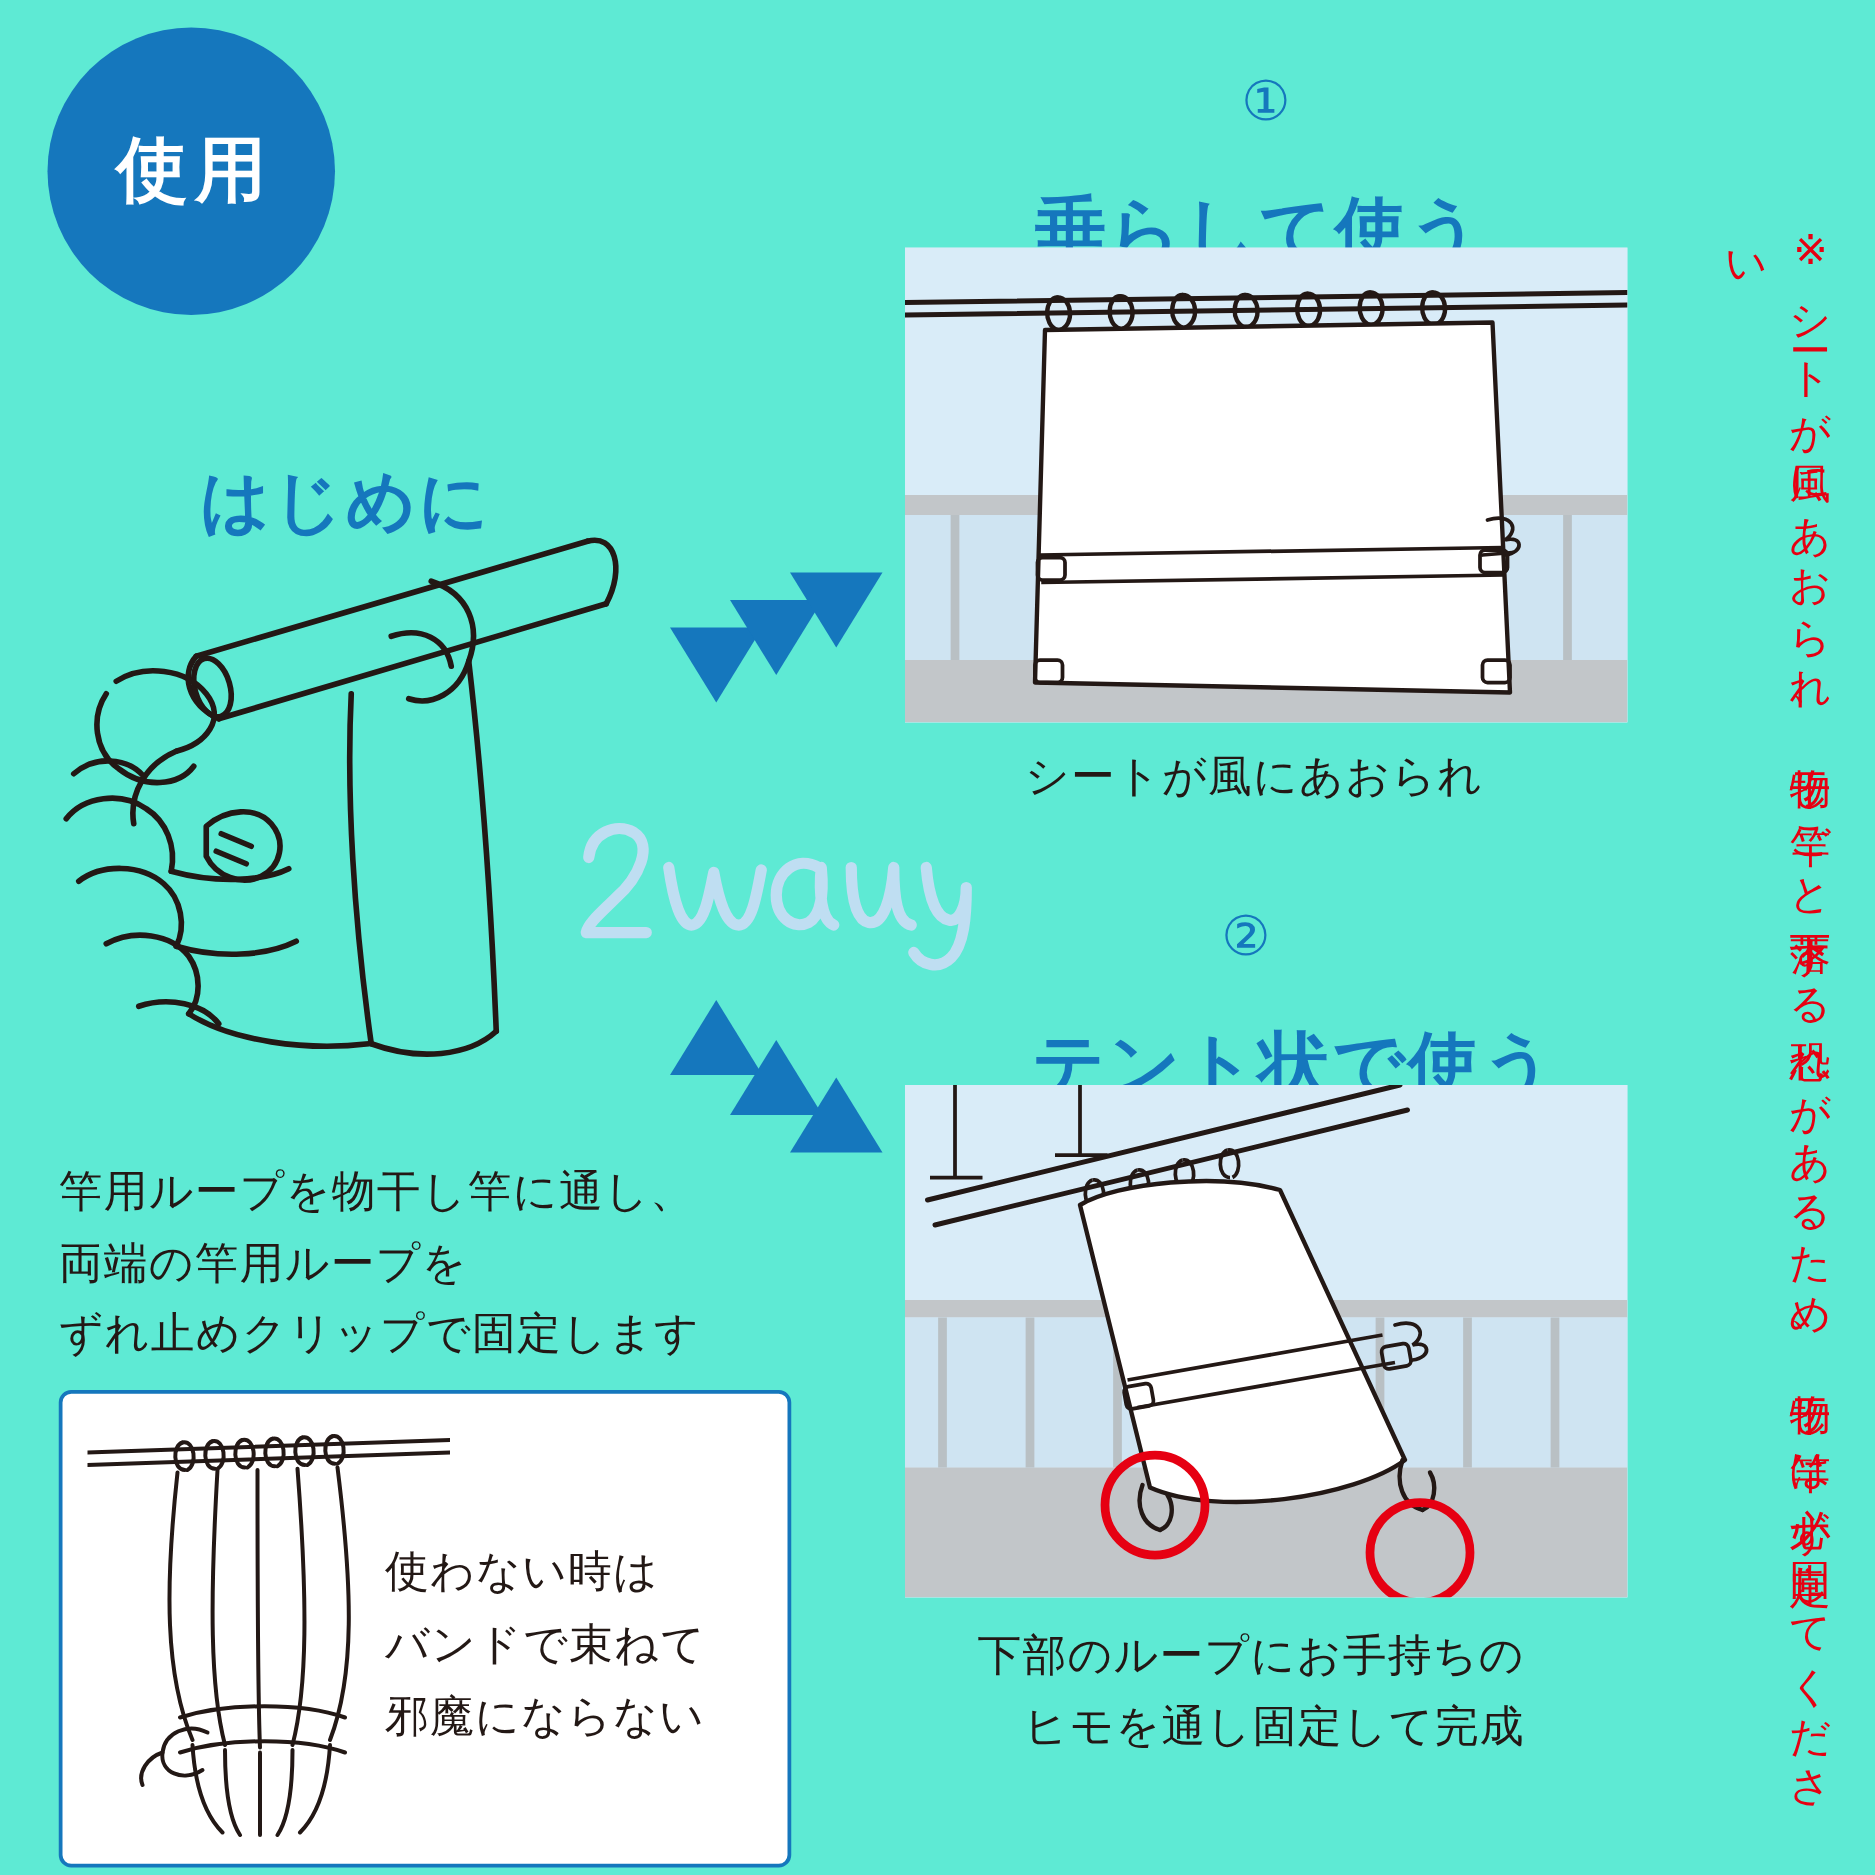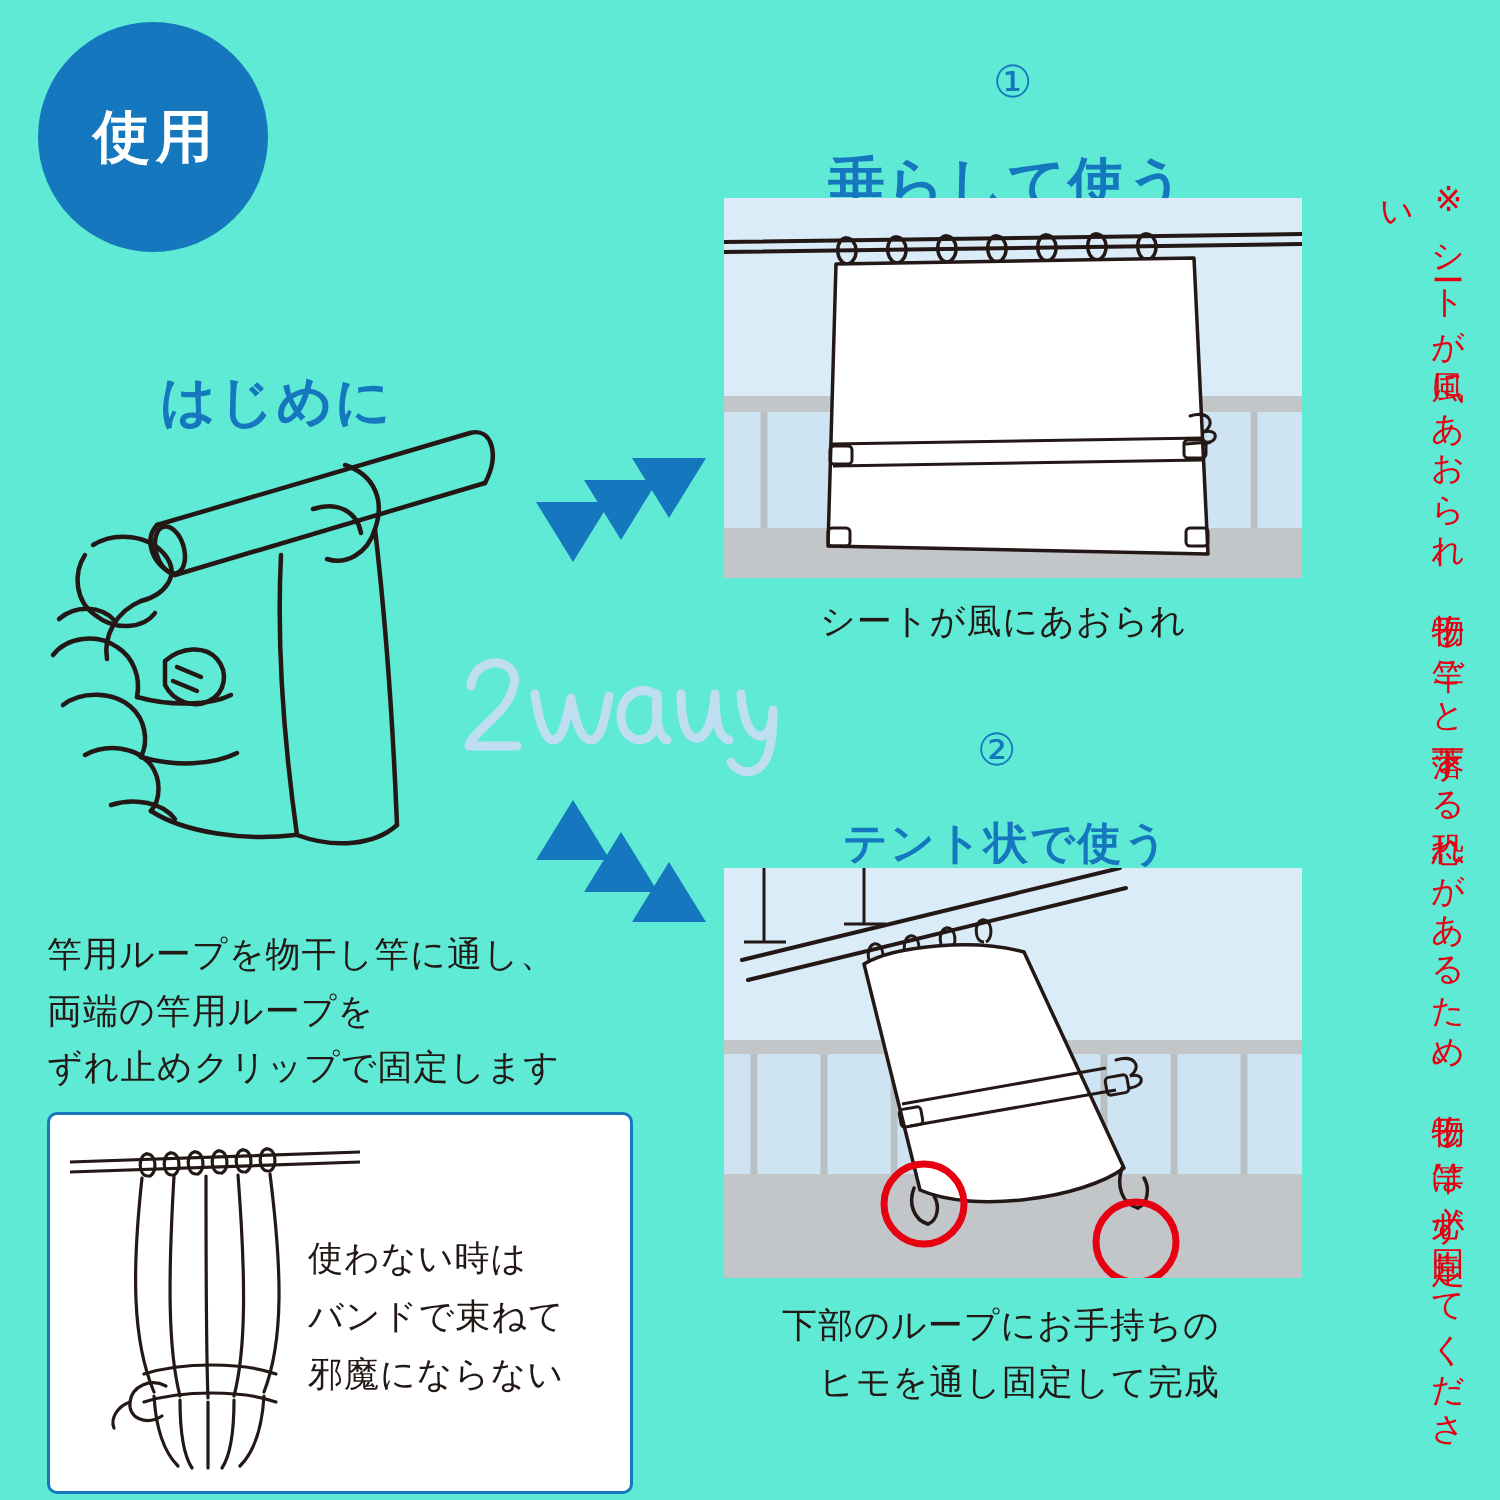--- a/index.html
+++ b/index.html
@@ -55,23 +55,23 @@
     left: 160px;
     top: 337px;
     font-size: 55px;
   }
   #head-step1 {
     left: 828px;
     top: 118px;
     font-size: 57px;
   }
   #head-step2 {
-    left: 843px;
+    left: 826px;
     top: 786px;
-    font-size: 44px;
+    font-size: 57px;
   }
   .circle-num {
     position: absolute;
     color: #1577bd;
     font-size: 44px;
     font-weight: 400;
   }
   #num1 { left: 993px; top: 56px; }
   #num2 { left: 977px; top: 724px; }
 

